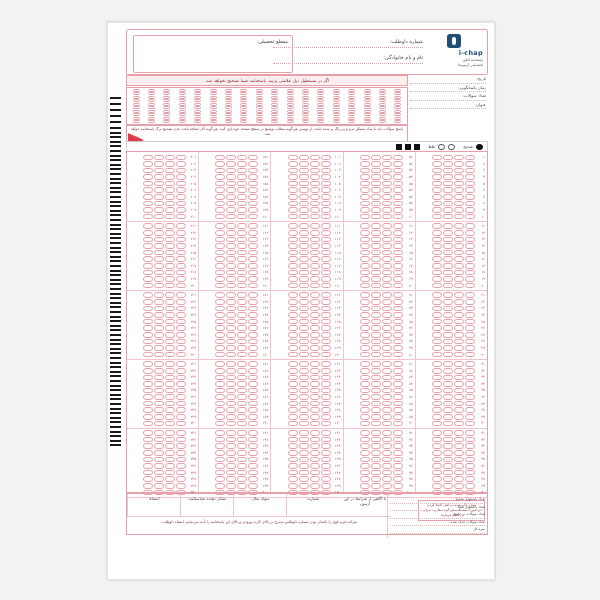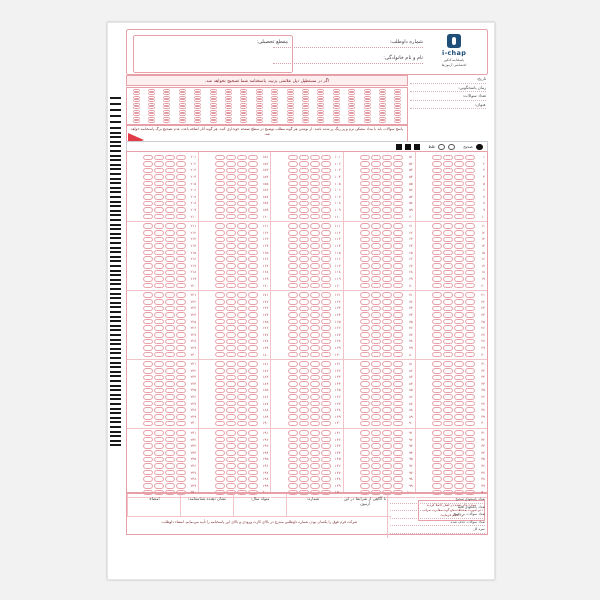--- a/index.html
+++ b/index.html
@@ -28,21 +28,21 @@
   .inner{
     position:absolute;left:18px;top:6px;right:6px;bottom:6px;
   }
   
   .hdr{
     position:relative;height:44px;border:1px solid #e8a0a8;border-radius:2px;
     background:#fff;
   }
   .logo{
     position:absolute;right:4px;top:3px;width:58px;height:36px;
-    text-align:center;
+    text-align:right;
   }
   .logo .mark{
     width:14px;height:14px;border-radius:3px;background:#1f4e79;margin:1px auto 1px auto;
     position:relative;
   }
   .logo .mark:after{
     content:"";position:absolute;left:5px;top:3px;width:4px;height:8px;background:#fff;border-radius:2px;
   }
   .logo .txt{font-size:6.5px;color:#1f4e79;font-weight:bold;letter-spacing:.3px;}
   .logo .sub{font-size:3.2px;color:#444;line-height:1.35;margin-top:1px;}

